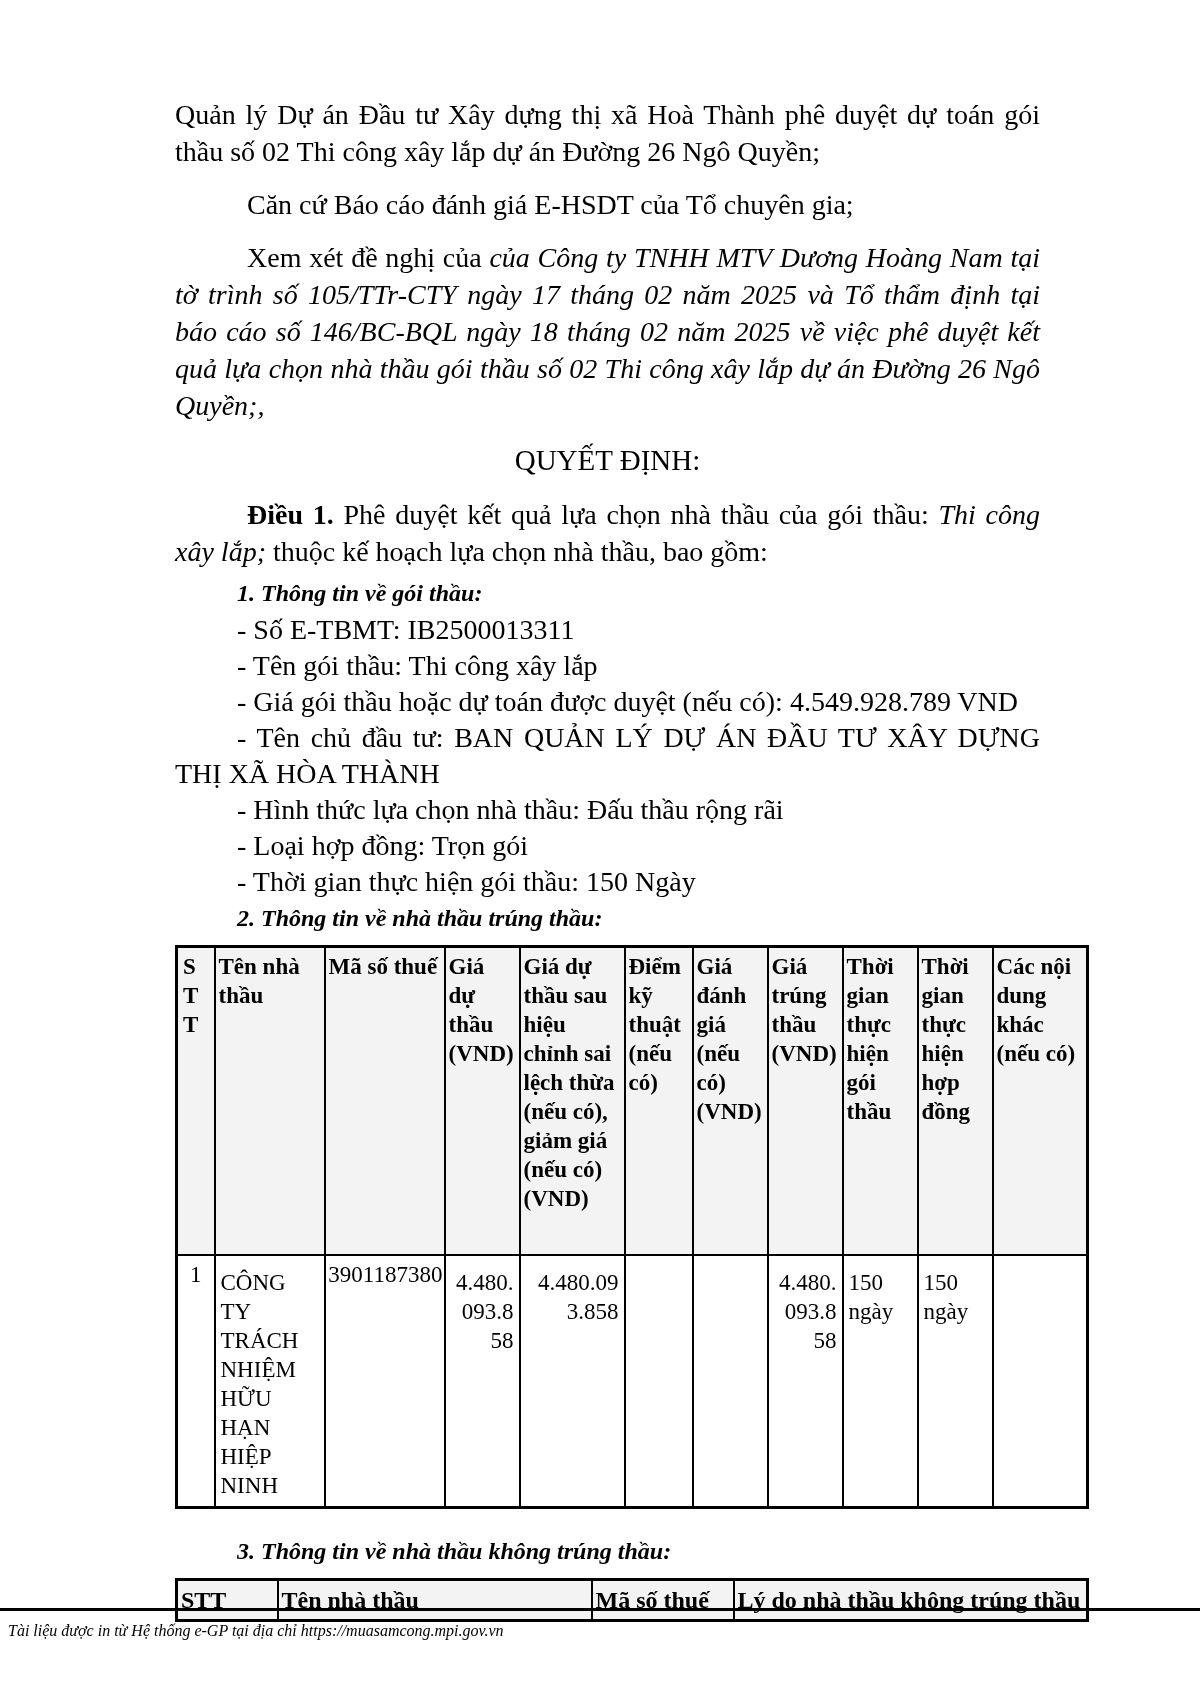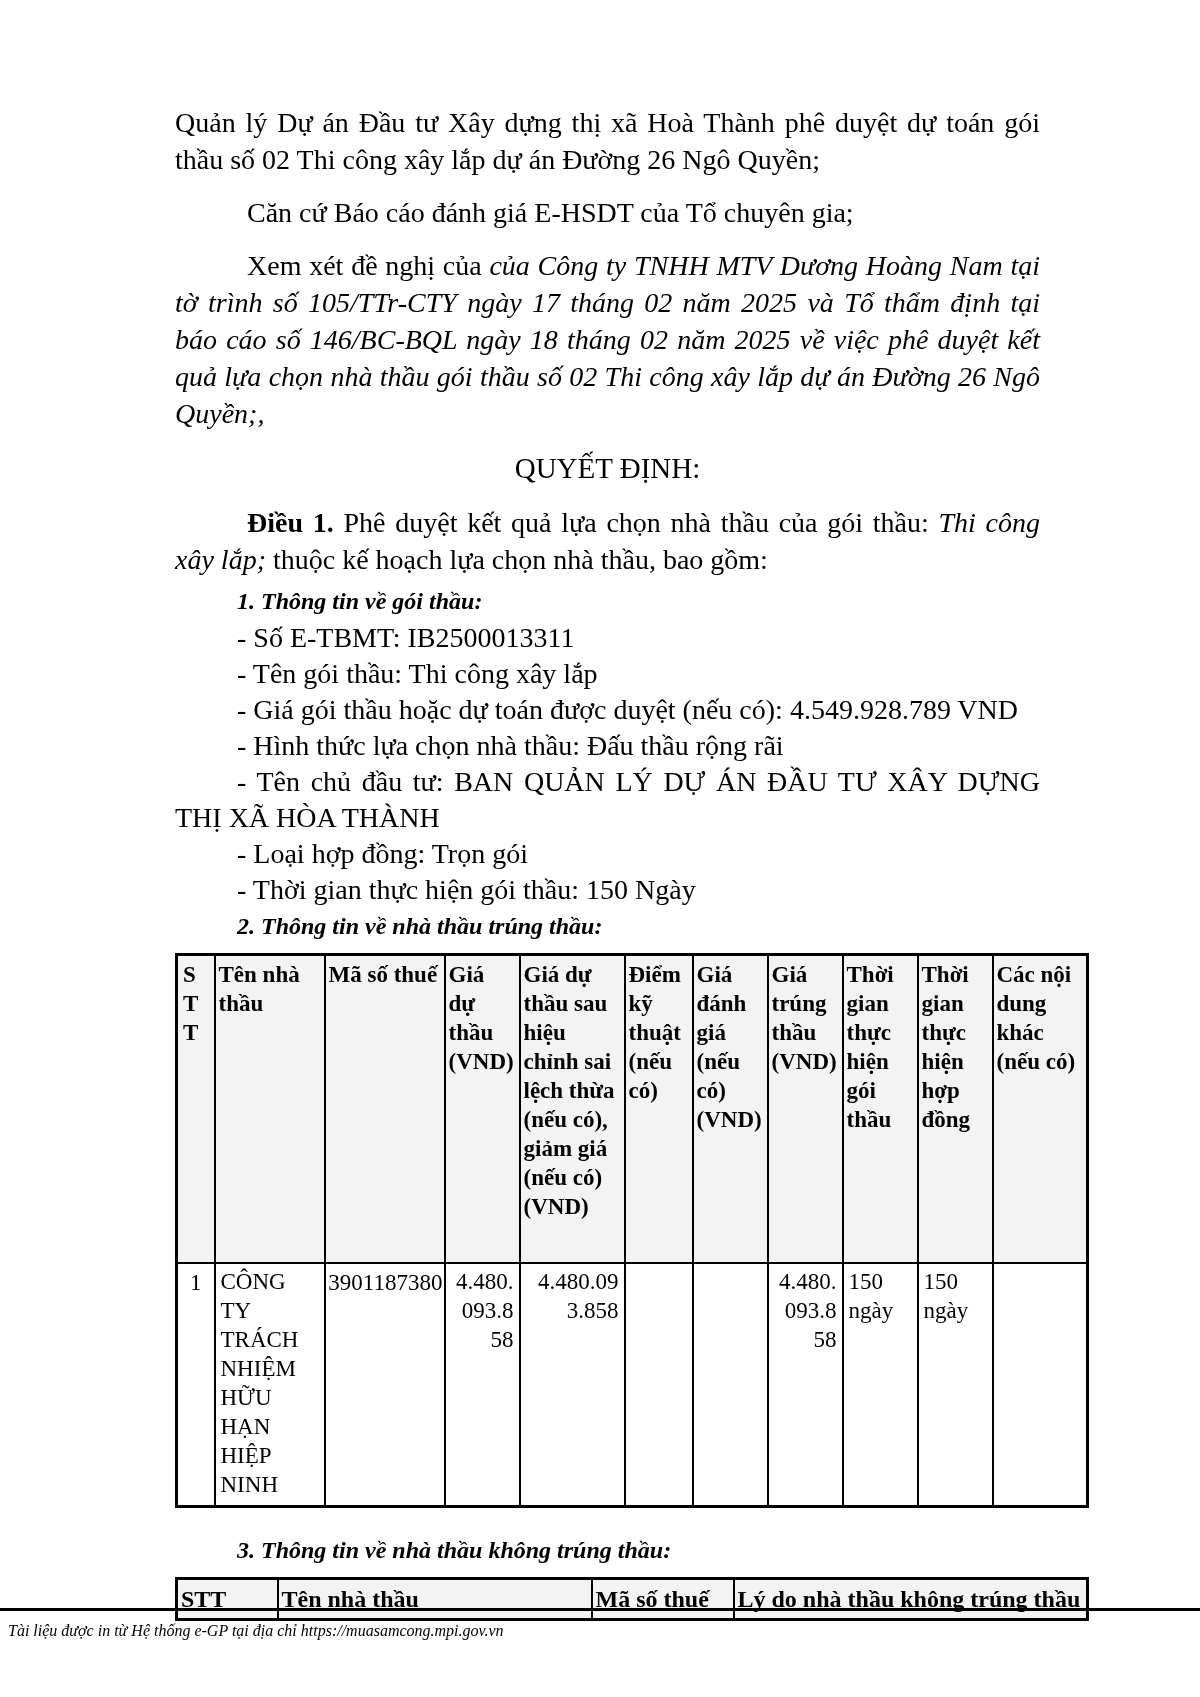--- a/index.html
+++ b/index.html
@@ -5,21 +5,21 @@
   html,body { margin:0; padding:0; background:#ffffff; }
   .page {
     position:relative;
     width:1200px; height:1697px;
     background:#ffffff;
     color:#000;
     font-family:"Liberation Serif","DejaVu Serif",serif;
     font-size:28px;
     overflow:hidden;
   }
-  .content { position:absolute; left:175px; top:104px; width:911px; }
+  .content { position:absolute; left:175px; top:96px; width:911px; }
   .para { width:865px; margin:0 0 16px 0; text-align:justify; line-height:37px; }
   .indent { text-indent:72px; }
   .decision-title {
     width:865px; margin:18px 0 17px 0;
     text-align:center; font-weight:normal; font-size:29px; line-height:37px;
   }
   .article { width:865px; margin:0 0 5px 0; text-align:justify; line-height:37px; text-indent:72px; }
   .sec-heading {
     width:865px; margin:0; font-weight:bold; font-style:italic;
     line-height:37px; text-indent:62px; font-size:24px;
@@ -34,21 +34,21 @@
     vertical-align:top;
     font-size:23px; line-height:29px;
     overflow:hidden;
   }
   th {
     background:#f3f3f3;
     font-weight:bold; text-align:left;
     padding:4px 3px 6px 3px;
     overflow-wrap:break-word;
   }
-  td { background:#ffffff; padding:3px 5px 6px 5px; }
+  td { background:#ffffff; padding:12px 5px 6px 5px; }
   .winner-table th.c-stt { padding:4px 5px; }
   td.cell-stt  { text-align:center; padding:4px 2px; }
   td.cell-name { text-align:left; }
   td.cell-tax  { text-align:right; padding:4px 1px;margin-left:25px; }
   td.cell-num  { text-align:right; word-break:break-all; }
   td.cell-days { text-align:left; }
   .winner-table th { height:296px; }
   .winner-table td { height:232px; }
   .loser-table th  { height:30px; padding:4px 3px; font-size:24px; line-height:30px; }
   .sec3 { margin-top:24px; margin-bottom:0; }
@@ -74,22 +74,22 @@
     <h2 class="decision-title">QUYẾT ĐỊNH:</h2>
 
     <p class="article"><b>Điều 1.</b><span> Phê duyệt kết quả lựa chọn nhà thầu của gói thầu: </span><i>Thi công xây lắp;</i><span> thuộc kế hoạch lựa chọn nhà thầu, bao gồm:</span></p>
 
     <h3 class="sec-heading">1. Thông tin về gói thầu:</h3>
 
     <div class="items">
       <p class="item">- Số E-TBMT: IB2500013311</p>
       <p class="item">- Tên gói thầu: Thi công xây lắp</p>
       <p class="item">- Giá gói thầu hoặc dự toán được duyệt (nếu có): 4.549.928.789 VND</p>
+      <p class="item">- Tên chủ đầu tư: BAN QUẢN LÝ DỰ ÁN ĐẦU TƯ XÂY DỰNG THỊ XÃ HÒA THÀNH</p>
       <p class="item">- Hình thức lựa chọn nhà thầu: Đấu thầu rộng rãi</p>
-      <p class="item">- Tên chủ đầu tư: BAN QUẢN LÝ DỰ ÁN ĐẦU TƯ XÂY DỰNG THỊ XÃ HÒA THÀNH</p>
       <p class="item">- Loại hợp đồng: Trọn gói</p>
       <p class="item">- Thời gian thực hiện gói thầu: 150 Ngày</p>
     </div>
 
     <h3 class="sec-heading">2. Thông tin về nhà thầu trúng thầu:</h3>
 
     <table class="winner-table">
       <colgroup>
         <col style="width:38px">
           <col style="width:110px">

